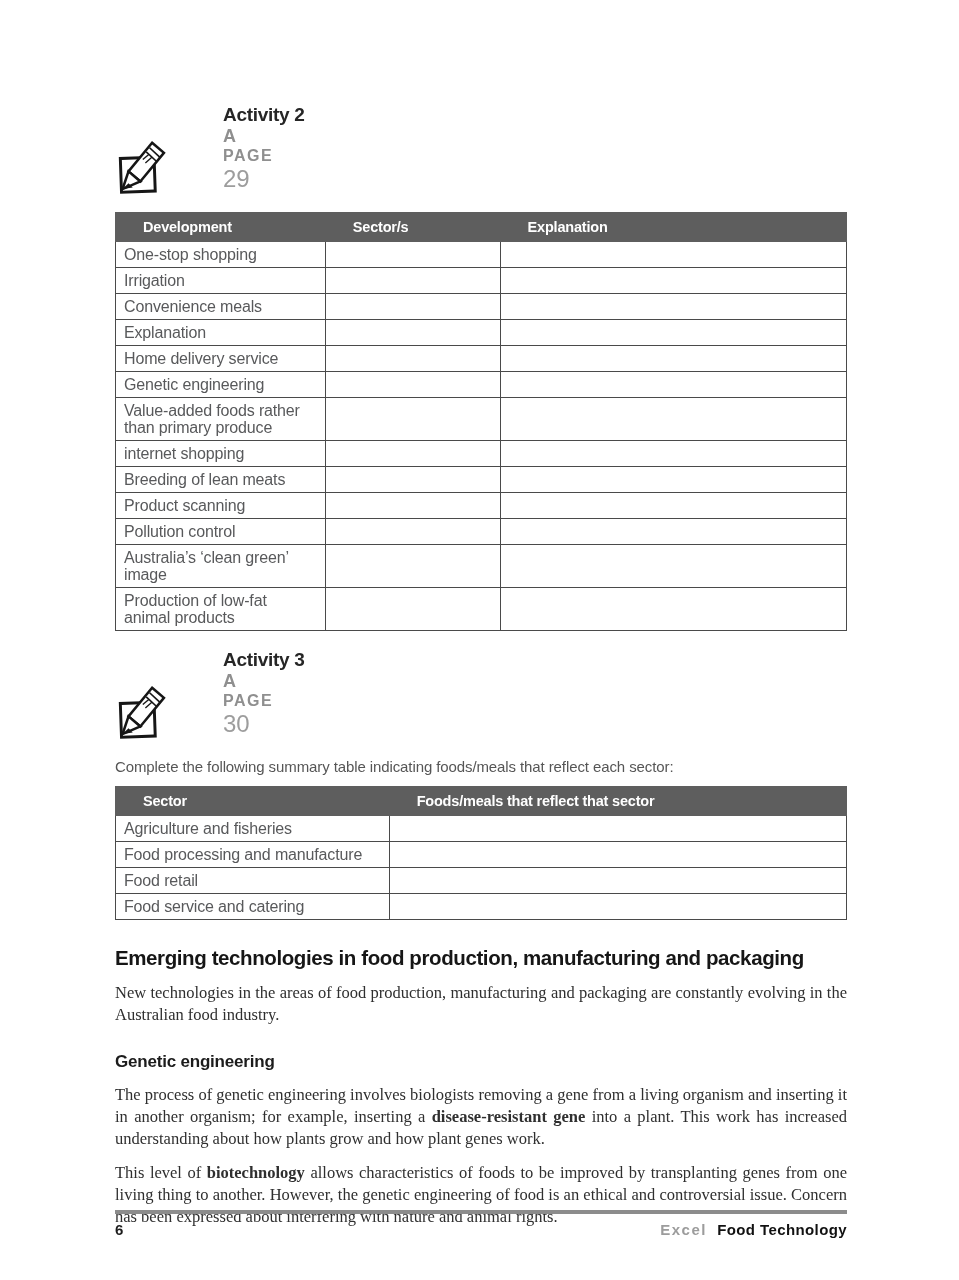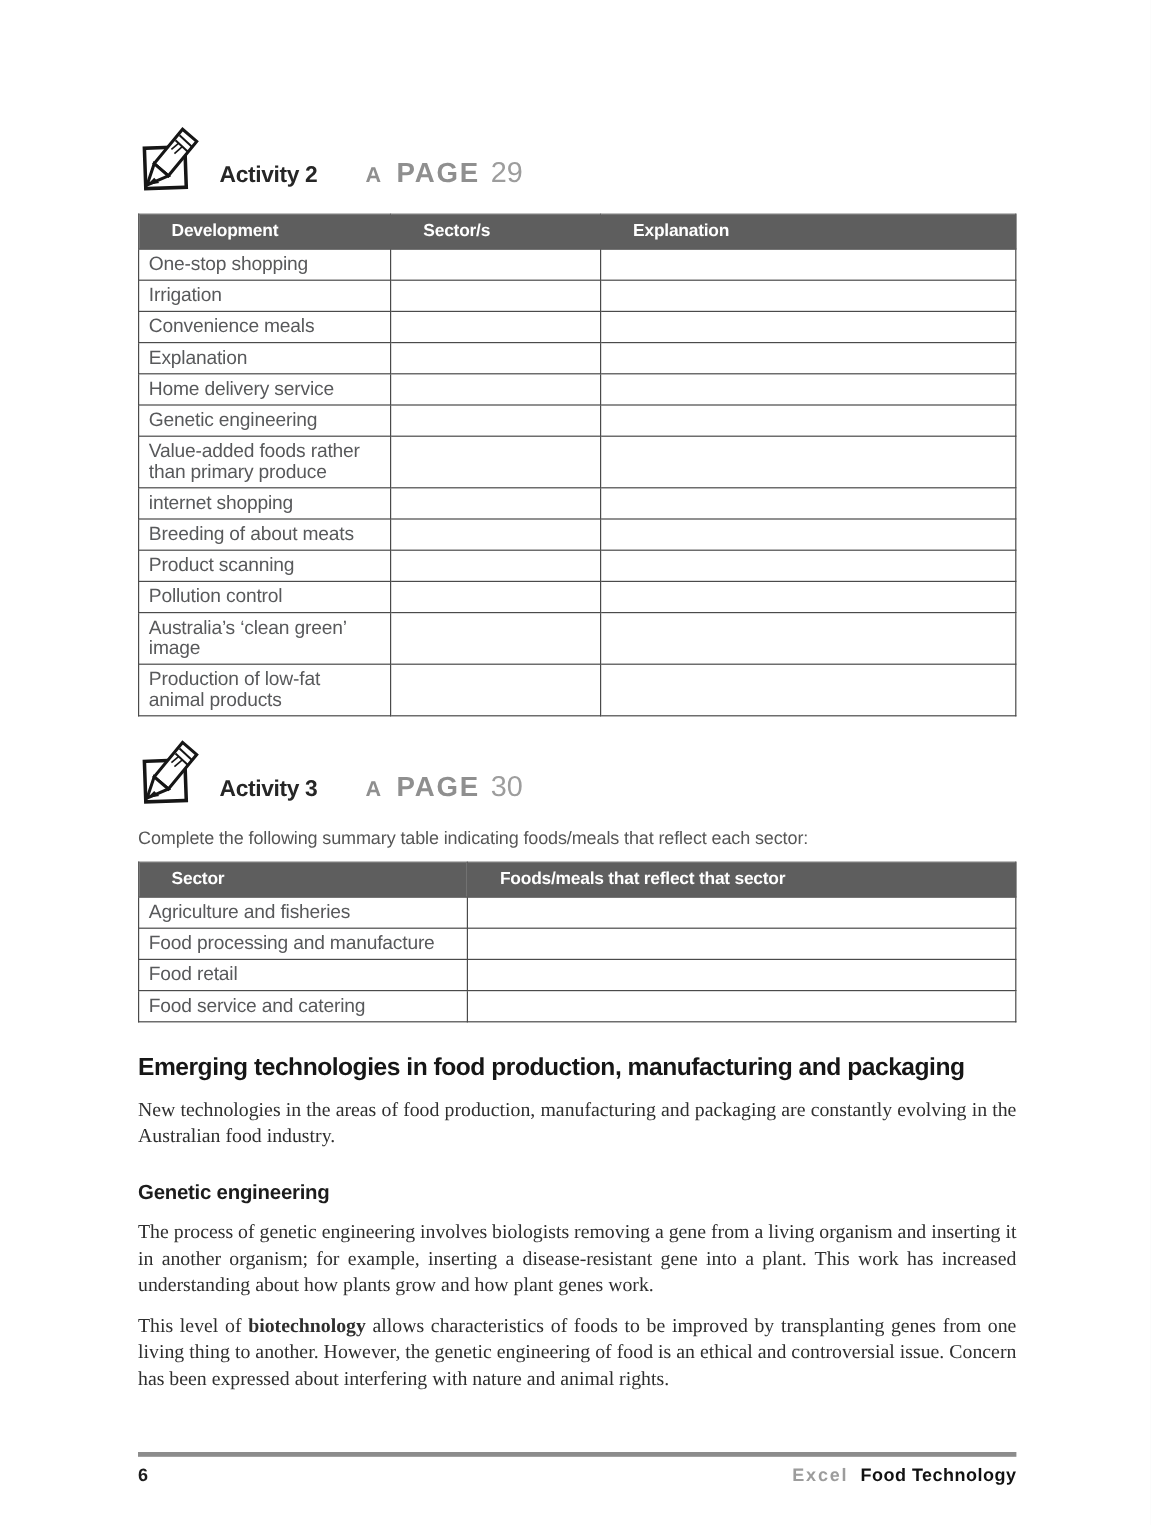--- a/index.html
+++ b/index.html
@@ -8,24 +8,24 @@
     position:relative; width:959px; height:1280px; background:#ffffff;
     margin:0 auto; overflow:hidden;
   }
   .content { position:absolute; left:115px; top:0; width:732px; }
 
   
   .activity-header { display:flex; align-items:flex-end; }
   .activity-header.first { margin-top:104px; }
   .activity-header.second { margin-top:18px; }
   .pencil-icon { flex:0 0 auto; margin-right:14px; }
-  .activity-title-row { display:flex; align-items:baseline; padding-bottom:8px; }
+  .activity-title-row { display:flex; align-items:baseline; padding-bottom:8px;flex-direction:column; }
   .activity-title { font-size:19px; font-weight:bold; color:#262626; letter-spacing:-0.3px; }
   .ref-letter { margin-left:40px; font-size:18px; font-weight:bold; color:#8f8f8f; }
-  .ref-word { margin-left:13px; font-size:23px; font-weight:bold; color:#8f8f8f; letter-spacing:1.5px; }
+  .ref-word { margin-left:13px; font-size:16px; font-weight:bold; color:#8f8f8f; letter-spacing:1.5px; }
   .ref-num { margin-left:9px; font-size:24px; font-weight:normal; color:#9d9d9d; }
 
   .instruction { margin-top:12px; font-size:15px; color:#565656; letter-spacing:-0.1px; }
 
   
   table.activity-table {
     width:732px; border-collapse:collapse; margin-top:11px;
     border:1.5px solid #4a4a4a;
   }
   table.activity-table th {
@@ -139,21 +139,21 @@
             <td>Value-added foods rather than primary produce</td>
             <td></td>
             <td></td>
           </tr>
           <tr>
             <td>internet shopping</td>
             <td></td>
             <td></td>
           </tr>
           <tr>
-            <td>Breeding of about meats</td>
+            <td>Breeding of lean meats</td>
             <td></td>
             <td></td>
           </tr>
           <tr>
             <td>Product scanning</td>
             <td></td>
             <td></td>
           </tr>
           <tr>
             <td>Pollution control</td>
@@ -224,21 +224,21 @@
             <td>Food service and catering</td>
             <td></td>
           </tr>
         </tbody>
     </table>
 
     <h1 class="section-heading">Emerging technologies in food production, manufacturing and packaging</h1>
     <p class="body-para">New technologies in the areas of food production, manufacturing and packaging are constantly evolving in the Australian food industry.</p>
 
     <h2 class="sub-heading">Genetic engineering</h2>
-    <p class="body-para"><span>The process of genetic engineering involves biologists removing a gene from a living organism and inserting it in another organism; for example, inserting a </span><span style="font-weight: normal;">disease-resistant gene</span><span> into a plant. This work has increased understanding about how plants grow and how plant genes work.</span></p>
+    <p class="body-para"><span>The process of genetic engineering involves biologists removing a gene from a living organism and inserting it in another organism; for example, inserting a </span><span style="font-weight: bold;">disease-resistant gene</span><span> into a plant. This work has increased understanding about how plants grow and how plant genes work.</span></p>
     <p class="body-para"><span>This level of </span><span style="font-weight: bold;">biotechnology</span><span> allows characteristics of foods to be improved by transplanting genes from one living thing to another. However, the genetic engineering of food is an ethical and controversial issue. Concern has been expressed about interfering with nature and animal rights.</span></p>
 
   </div>
 
   <div class="footer">
     <span class="footer-page-num">6</span>
     <span class="footer-right">
       <span class="footer-brand">Excel</span>
       <span class="footer-book">Food Technology</span>
     </span>

